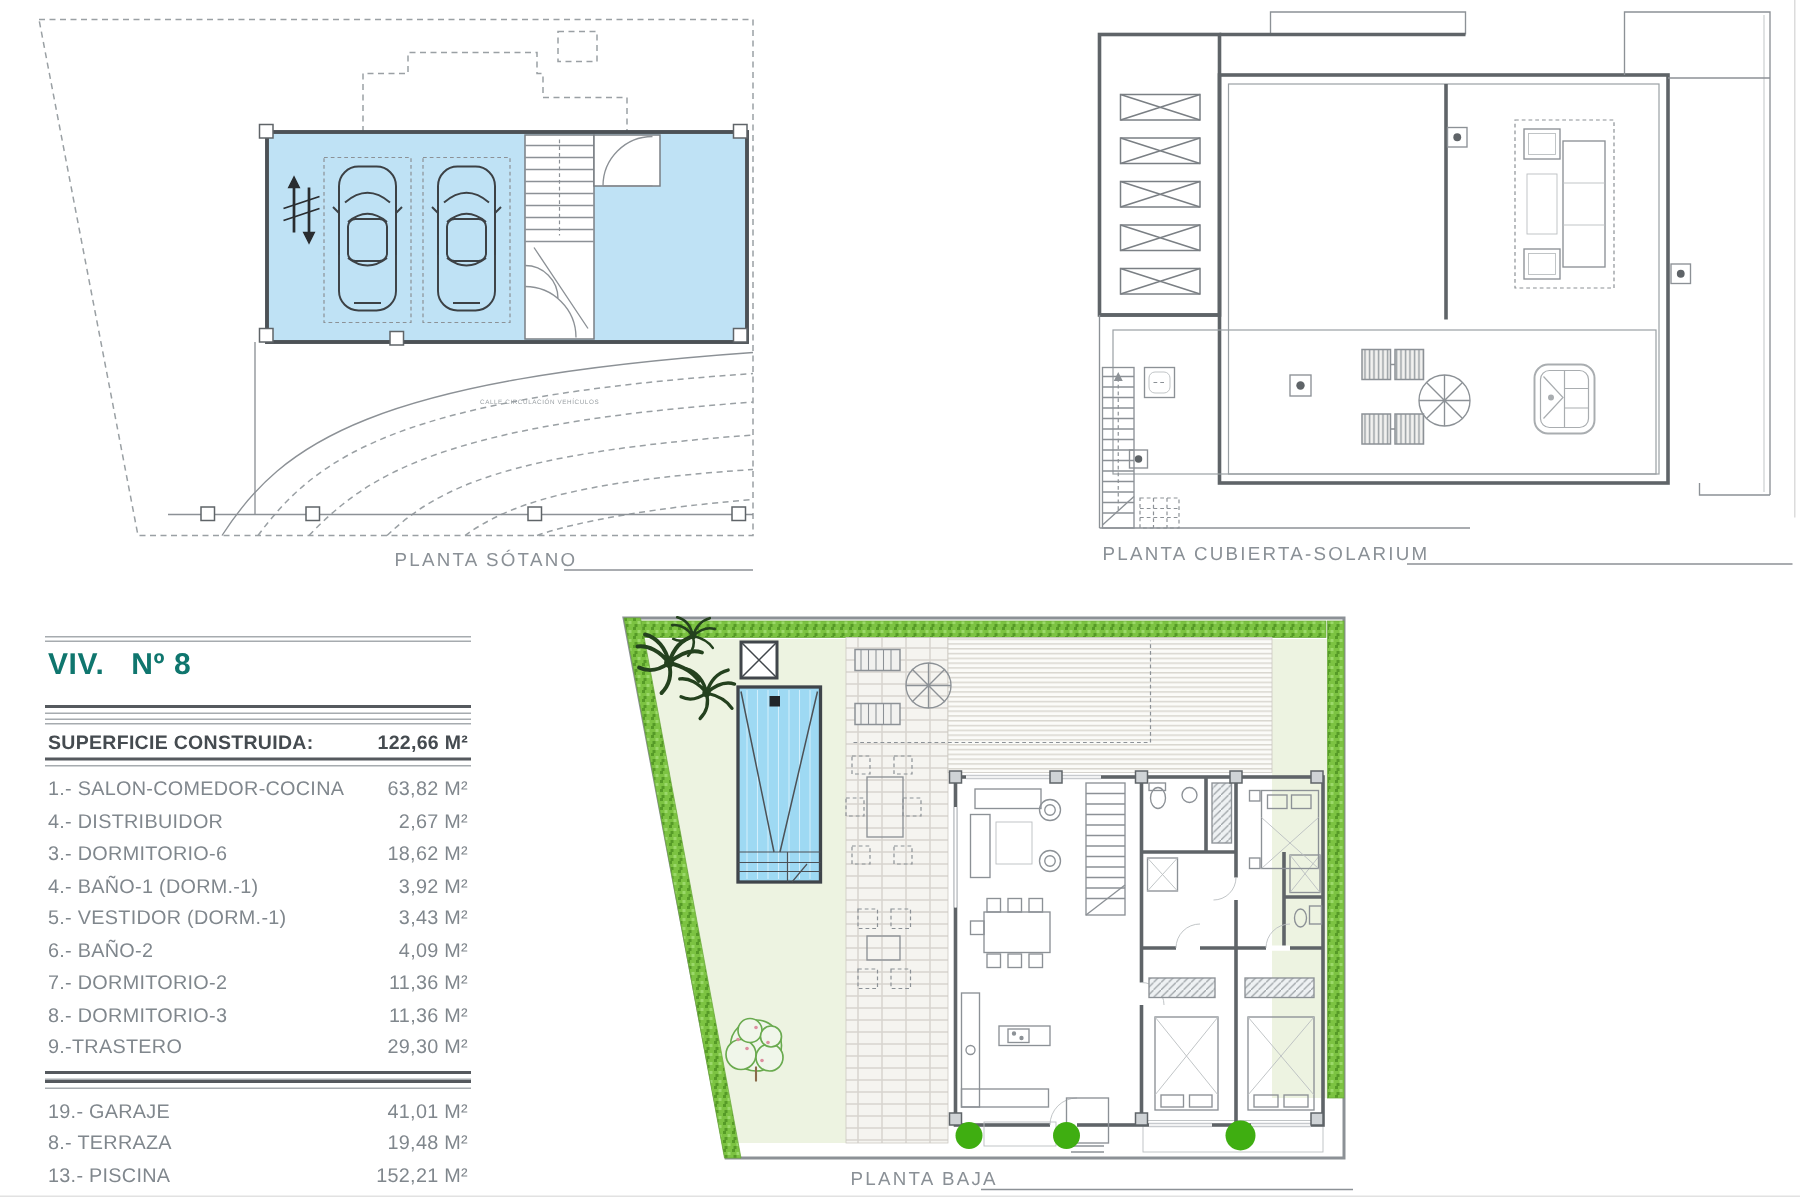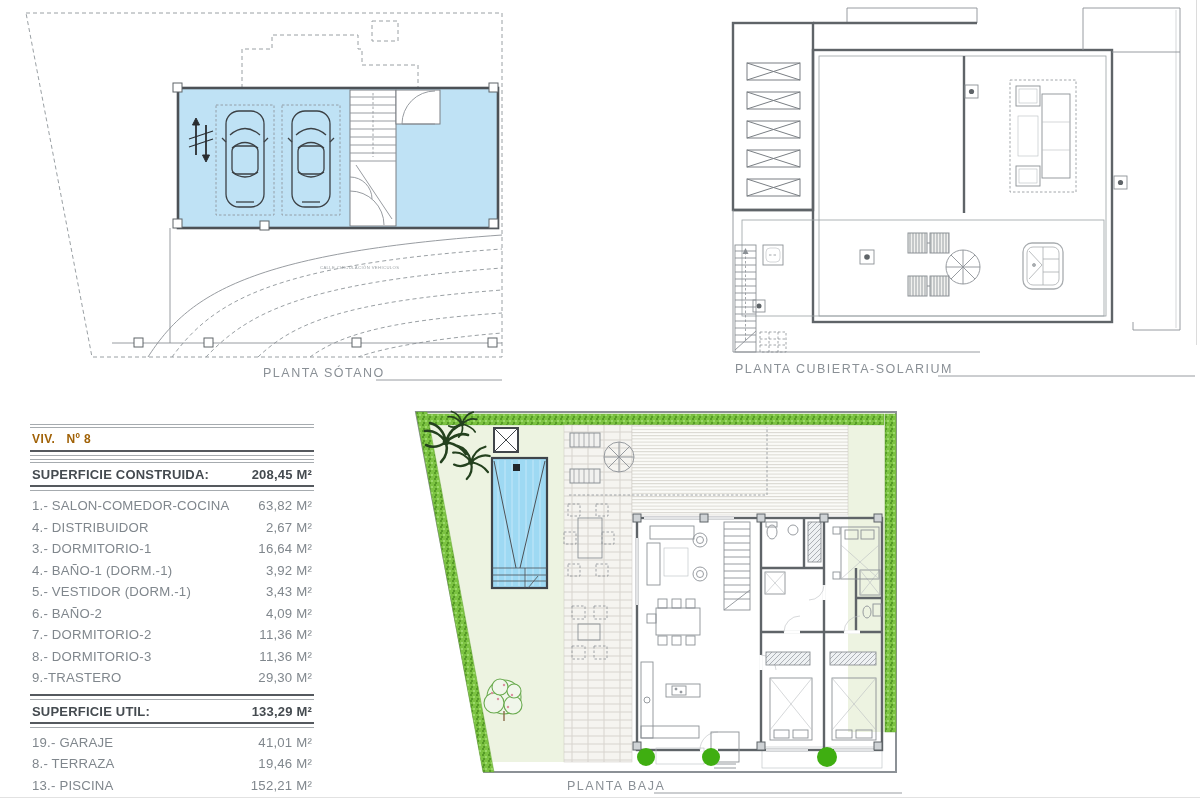--- a/index.html
+++ b/index.html
@@ -17,21 +17,21 @@
   .dashf { fill:none; stroke:#8c9196; stroke-width:.8; stroke-dasharray:2.5 2; }
   text.plabel { fill:#8a9096; font-size:12.5px; letter-spacing:1.5px; }
   text.tiny   { fill:#9aa0a4; font-size:4.2px; letter-spacing:.4px; }
 
   
   .area-table { position:absolute; left:30px; top:424px; width:284px;
                 font-size:13.2px; color:#80878d; letter-spacing:.2px; }
   .rule2  { height:2px; border-top:1px solid #a6abaf; border-bottom:1px solid #a6abaf; }
   .strong { height:3px; border-top:2px solid #55595e; border-bottom:1px solid #a6abaf; }
   .gap3   { margin-top:3px; }
-  .t-title { font-weight:bold; color:#a16207; font-size:12px; padding:4px 2px 4px;
+  .t-title { font-weight:bold; color:#0f766e; font-size:20px; padding:4px 2px 15px;
              letter-spacing:.4px; white-space:pre; }
   .t-head  { display:flex; justify-content:space-between; font-weight:bold;
              color:#454b50; padding:4px 2px 3px; font-size:13px; }
   .t-row   { display:flex; justify-content:space-between; line-height:21.5px; padding:0 2px; }
   .t-items { padding:4px 0 5px; }
 
   .sheet-edge-right  { position:absolute; left:1196px; top:0; width:1px; height:345px; background:#dcdcdc; }
   .sheet-edge-bottom { position:absolute; left:0; top:797px; width:1200px; height:1px; background:#e2e2e2; }
 </style>
 </head>
@@ -240,39 +240,39 @@
 </svg>
 </figure>
 
 <section class="area-table">
   <div class="rule2"></div>
   <div class="t-title">VIV.   Nº 8</div>
   <div class="strong"></div>
   <div class="rule2 gap3"></div>
   <div class="t-head">
     <span>SUPERFICIE CONSTRUIDA:</span>
-    <span>208,45 M²</span>
+    <span>122,66 M²</span>
   </div>
   <div class="strong"></div>
 
   <div class="t-items">
 
       <div class="t-row">
         <span class="t-label">1.- SALON-COMEDOR-COCINA</span>
         <span class="t-val">63,82 M²</span>
       </div>
 
       <div class="t-row">
         <span class="t-label">4.- DISTRIBUIDOR</span>
         <span class="t-val">2,67 M²</span>
       </div>
 
       <div class="t-row">
-        <span class="t-label">3.- DORMITORIO-1</span>
-        <span class="t-val">16,64 M²</span>
+        <span class="t-label">3.- DORMITORIO-6</span>
+        <span class="t-val">18,62 M²</span>
       </div>
 
       <div class="t-row">
         <span class="t-label">4.- BAÑO-1 (DORM.-1)</span>
         <span class="t-val">3,92 M²</span>
       </div>
 
       <div class="t-row">
         <span class="t-label">5.- VESTIDOR (DORM.-1)</span>
         <span class="t-val">3,43 M²</span>
@@ -293,37 +293,33 @@
         <span class="t-val">11,36 M²</span>
       </div>
 
       <div class="t-row">
         <span class="t-label">9.-TRASTERO</span>
         <span class="t-val">29,30 M²</span>
       </div>
     </div>
 
   <div class="strong"></div>
-  <div class="t-head">
-    <span>SUPERFICIE UTIL:</span>
-    <span>133,29 M²</span>
-  </div>
   <div class="strong"></div>
 
   <div class="t-items">
 
       <div class="t-row">
         <span class="t-label">19.- GARAJE</span>
         <span class="t-val">41,01 M²</span>
       </div>
 
 
       <div class="t-row">
         <span class="t-label">8.- TERRAZA</span>
-        <span class="t-val">19,46 M²</span>
+        <span class="t-val">19,48 M²</span>
       </div>
 
       <div class="t-row">
         <span class="t-label">13.- PISCINA</span>
         <span class="t-val">152,21 M²</span>
       </div>
     </div>
 </section>
 
 <figure style="left:404px;top:400px;width:500px;height:400px">

